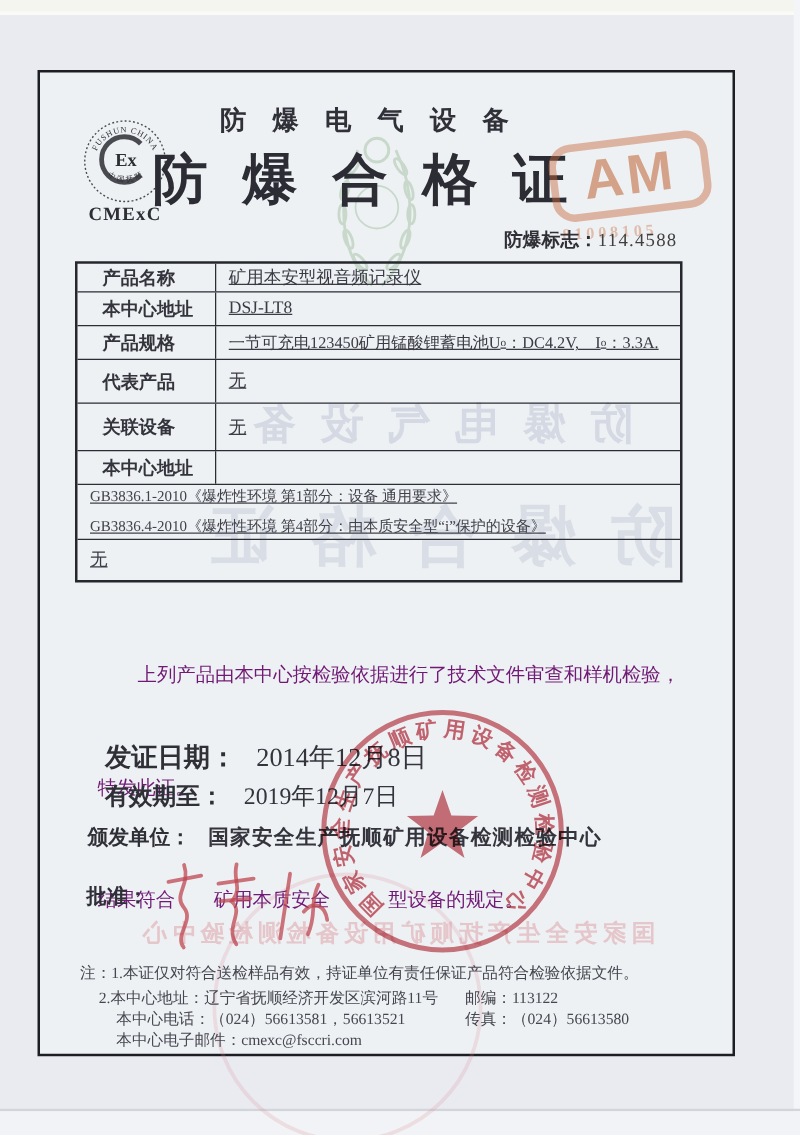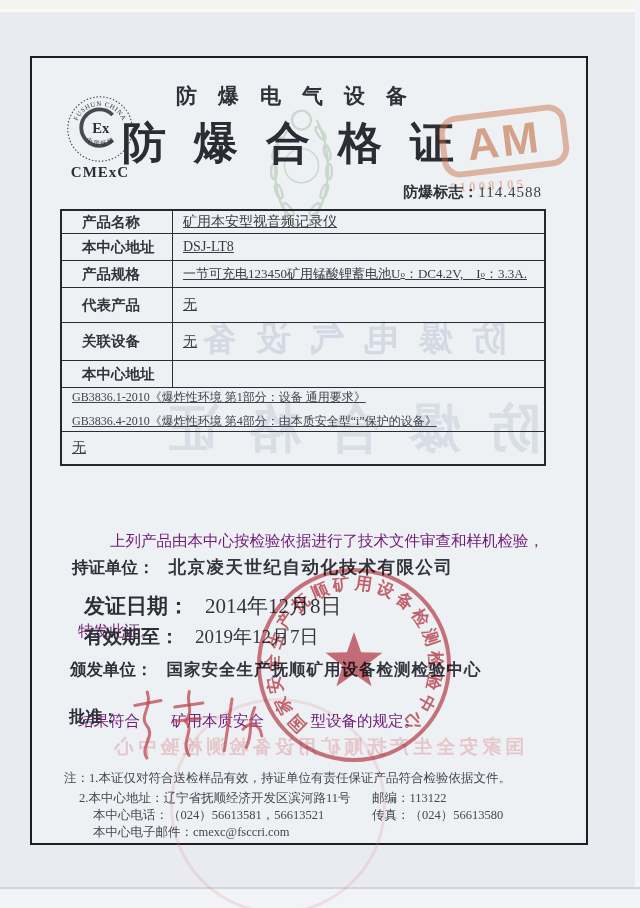--- a/index.html
+++ b/index.html
@@ -199,23 +199,20 @@
       <div class="t-value">无</div>
     </div>
   </div>
 
   <div class="statement">
     <div class="indent">上列产品由本中心按检验依据进行了技术文件审查和样机检验，</div>
     <div>特发此证。</div>
     <div>结果符合　　矿用本质安全　　　型设备的规定。</div>
   </div>
 
-  <div class="info-row row-holder">
-    <span class="i-label">持证单位：</span><span class="i-value">北京凌天世纪自动化技术有限公司</span>
-  </div>
   <div class="info-row row-issue">
     <span class="i-label">发证日期：</span><span class="i-value">2014年12月8日</span>
   </div>
   <div class="info-row row-expiry">
     <span class="i-label">有效期至：</span><span class="i-value">2019年12月7日</span>
   </div>
   <div class="info-row row-issuer">
     <span class="i-label">颁发单位：</span><span class="i-value">国家安全生产抚顺矿用设备检测检验中心</span>
   </div>
   <div class="info-row row-approve">

